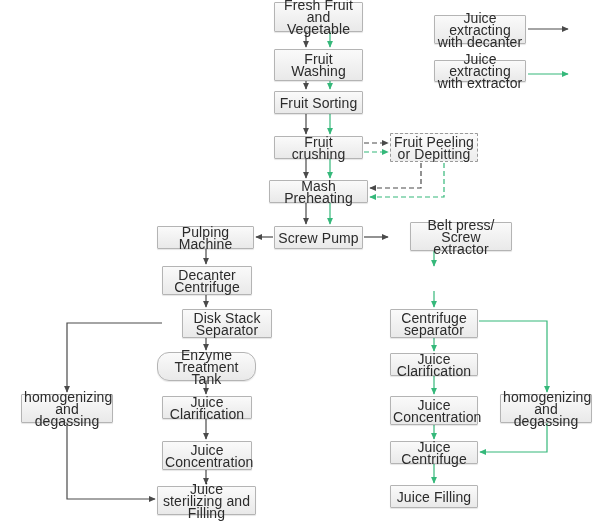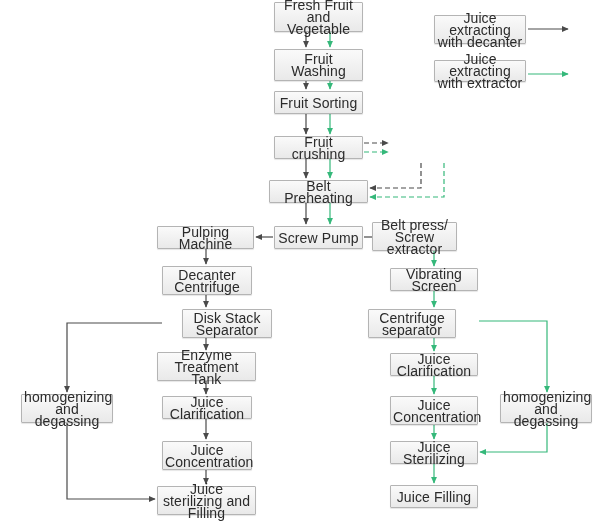--- a/index.html
+++ b/index.html
@@ -100,64 +100,64 @@
     </div>
   <div class="node" style="left:274px;top:49px;width:89px;height:32px;">
       <span>Fruit Washing</span>
     </div>
   <div class="node" style="left:274px;top:91px;width:89px;height:23px;">
       <span>Fruit Sorting</span>
     </div>
   <div class="node" style="left:274px;top:136px;width:89px;height:23px;">
       <span>Fruit crushing</span>
     </div>
+  <div class="node dashed" style="left:390px;top:133px;width:88px;height:29px;">
+      <span>Fruit Peeling or Depitting</span>
+    </div>
   <div class="node" style="left:269px;top:180px;width:99px;height:23px;">
-      <span>Belt Preheating</span>
+      <span>Mash Preheating</span>
     </div>
   <div class="node" style="left:274px;top:226px;width:89px;height:23px;">
       <span>Screw Pump</span>
     </div>
   <div class="node" style="left:157px;top:226px;width:97px;height:23px;">
       <span>Pulping Machine</span>
     </div>
-  <div class="node" style="left:372px;top:222px;width:85px;height:29px;">
+  <div class="node" style="left:410px;top:222px;width:102px;height:29px;">
       <span>Belt press/ Screw extractor</span>
     </div>
   <div class="node" style="left:162px;top:266px;width:90px;height:29px;align-items:flex-end;">
       <span>Decanter Centrifuge</span>
     </div>
-  <div class="node" style="left:390px;top:268px;width:88px;height:23px;">
-      <span>Vibrating Screen</span>
-    </div>
   <div class="node" style="left:162px;top:309px;width:90px;height:29px;margin-left:20px;">
       <span>Disk Stack Separator</span>
     </div>
-  <div class="node" style="left:368px;top:309px;width:88px;height:29px;">
+  <div class="node" style="left:390px;top:309px;width:88px;height:29px;">
       <span>Centrifuge separator</span>
     </div>
-  <div class="node" style="left:157px;top:352px;width:99px;height:29px;">
+  <div class="node" style="left:157px;top:352px;width:99px;height:29px;border-radius:12px;">
       <span>Enzyme Treatment Tank</span>
     </div>
   <div class="node" style="left:162px;top:396px;width:90px;height:23px;">
       <span>Juice Clarification</span>
     </div>
   <div class="node" style="left:390px;top:353px;width:88px;height:23px;">
       <span>Juice Clarification</span>
     </div>
   <div class="node" style="left:162px;top:441px;width:90px;height:29px;">
       <span>Juice Concentration</span>
     </div>
   <div class="node" style="left:390px;top:396px;width:88px;height:29px;">
       <span>Juice Concentration</span>
     </div>
   <div class="node" style="left:157px;top:486px;width:99px;height:29px;">
       <span>Juice sterilizing and Filling</span>
     </div>
   <div class="node" style="left:390px;top:441px;width:88px;height:23px;">
-      <span>Juice Sterilizing</span>
+      <span>Juice Centrifuge</span>
     </div>
   <div class="node" style="left:390px;top:485px;width:88px;height:23px;">
       <span>Juice Filling</span>
     </div>
   <div class="node" style="left:21px;top:394px;width:92px;height:29px;">
       <span>homogenizing and degassing</span>
     </div>
   <div class="node" style="left:500px;top:394px;width:92px;height:29px;">
       <span>homogenizing and degassing</span>
     </div>

